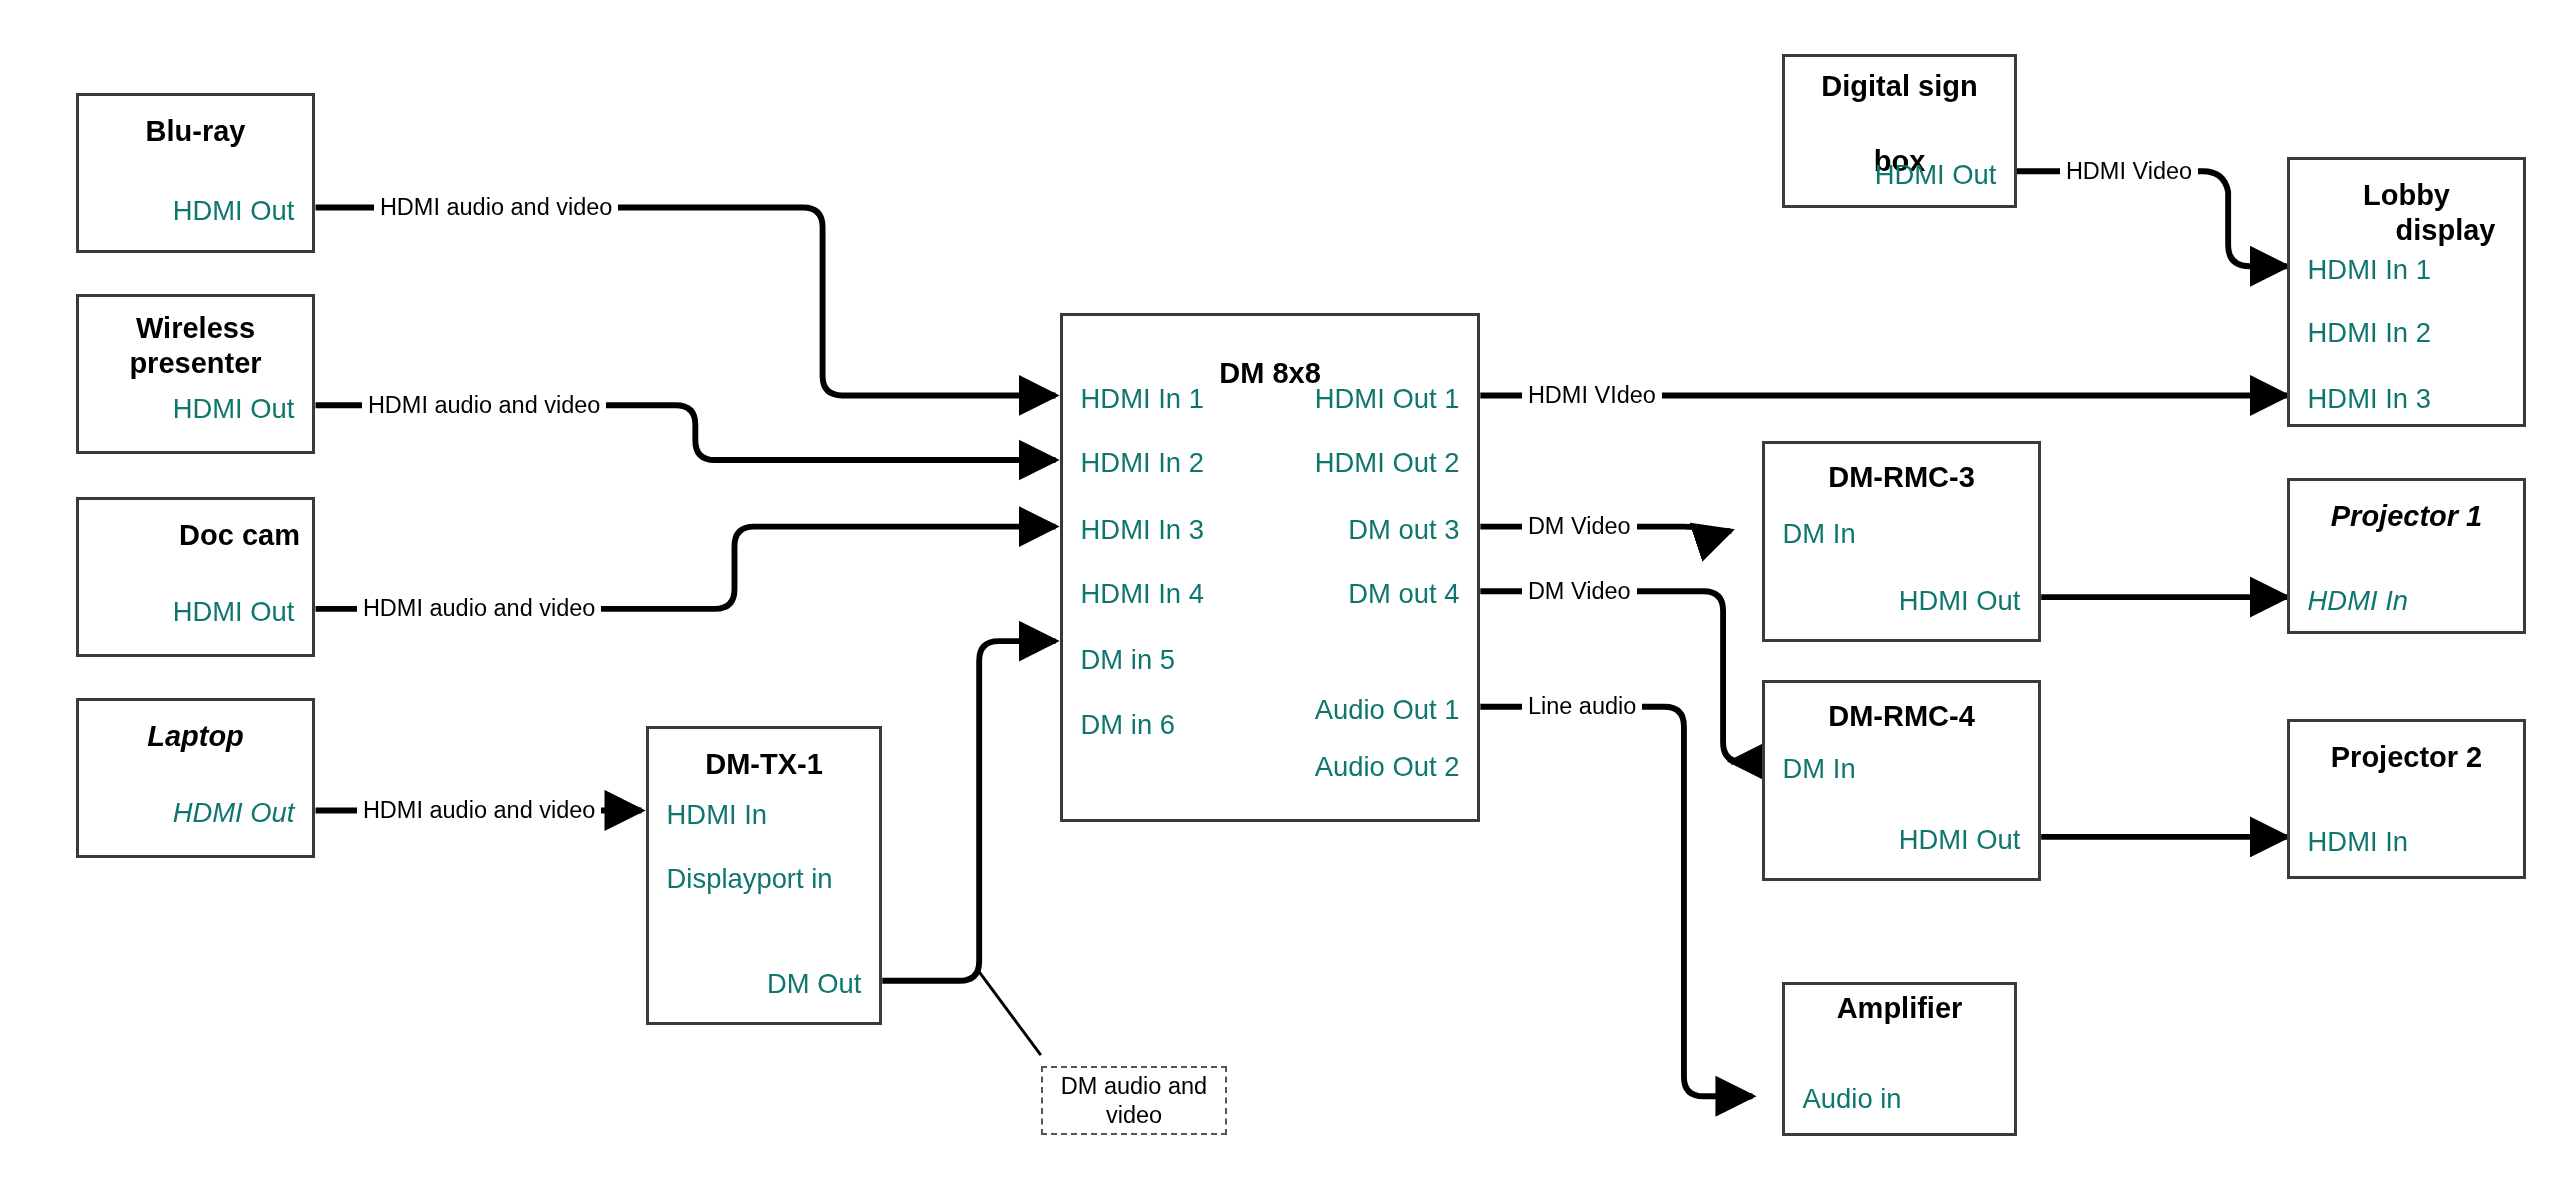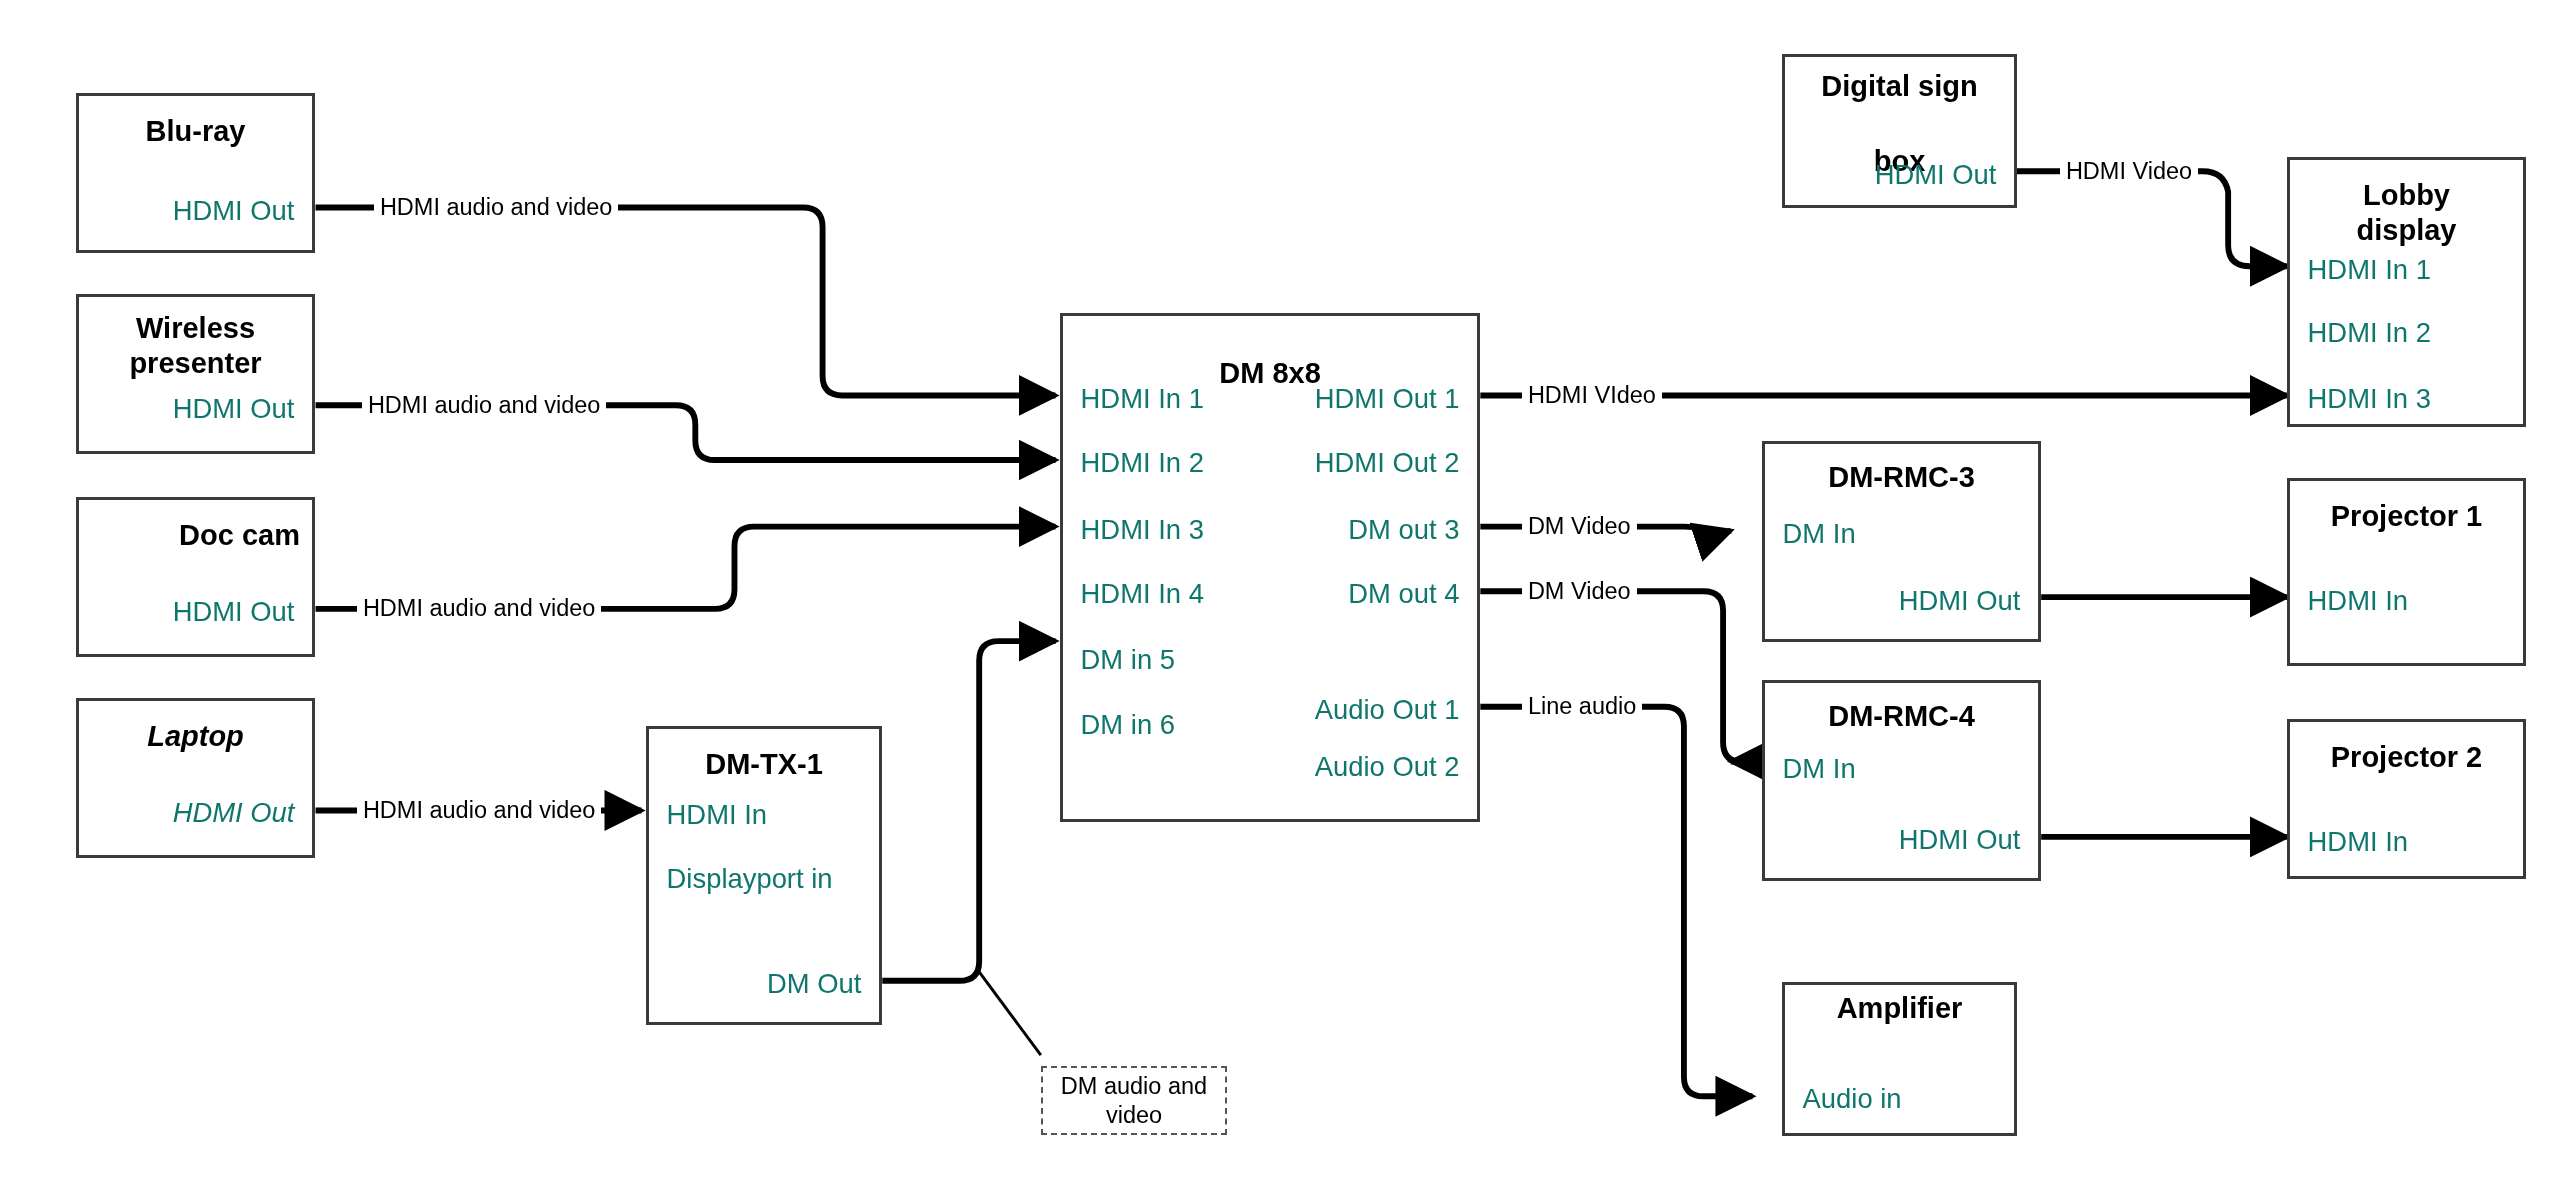--- a/index.html
+++ b/index.html
@@ -159,39 +159,39 @@
   </div>
 
   <div class="node" style="left:1782px; top:54px; width:235px; height:154px;">
     <div class="node-title" style="top:11.7px;">Digital sign</div>
     <div class="node-title" style="top:47px;margin-top:40px;">box</div>
     <div class="port right" style="top:102px;">HDMI Out</div>
   </div>
 
   <div class="node" style="left:2287px; top:157px; width:239px; height:270px;">
     <div class="node-title" style="top:17.6px;">Lobby</div>
-    <div class="node-title" style="top:53px;">display</div>
+    <div class="node-title" style="top:53px;margin-left:39px;">display</div>
     <div class="port left" style="top:94px;">HDMI In 1</div>
     <div class="port left" style="top:157px;">HDMI In 2</div>
     <div class="port left" style="top:223px;">HDMI In 3</div>
   </div>
 
   <div class="node" style="left:1762px; top:441px; width:279px; height:201px;">
     <div class="node-title" style="top:15.7px;">DM-RMC-3</div>
     <div class="port left" style="top:74px;">DM In</div>
     <div class="port right" style="top:141px;">HDMI Out</div>
   </div>
 
   <div class="node" style="left:1762px; top:680px; width:279px; height:201px;">
     <div class="node-title" style="top:15.7px;">DM-RMC-4</div>
     <div class="port left" style="top:70px;">DM In</div>
     <div class="port right" style="top:141px;">HDMI Out</div>
   </div>
 
-  <div class="node" style="left:2287px; top:478px; width:239px; height:188px;">
+  <div class="node" style="left:2287px; top:478px; width:239px; height:156px;font-style:italic;">
     <div class="node-title" style="top:17.6px;">Projector 1</div>
     <div class="port left" style="top:104px;">HDMI In</div>
   </div>
 
   <div class="node" style="left:2287px; top:719px; width:239px; height:160px;">
     <div class="node-title" style="top:17.6px;">Projector 2</div>
     <div class="port left" style="top:104px;">HDMI In</div>
   </div>
 
   <div class="node" style="left:1782px; top:982px; width:235px; height:154px;">

